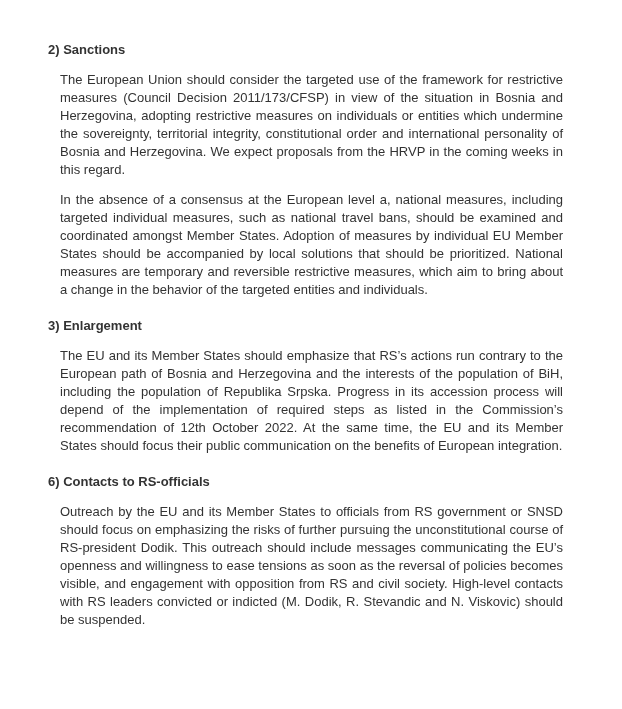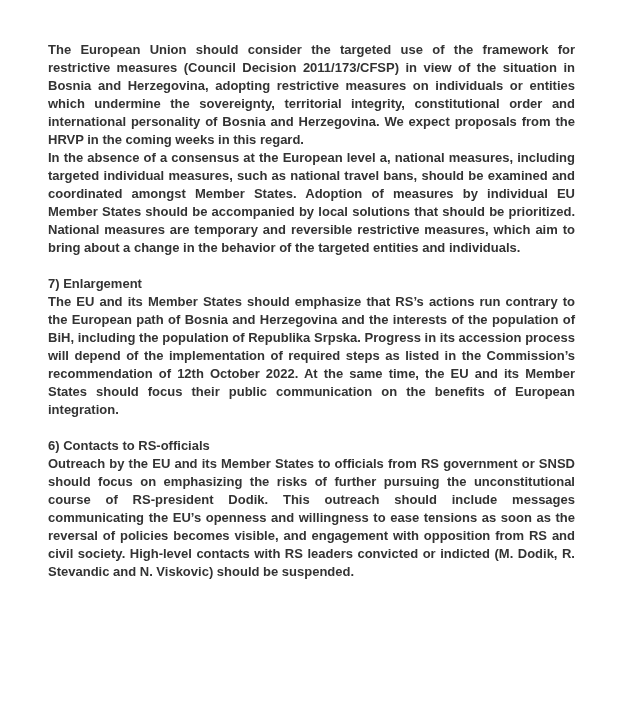--- a/index.html
+++ b/index.html
@@ -27,38 +27,38 @@
     margin: 0 0 18px 0;
   }
   .doc-heading {
     font-size: 13px;
     line-height: 18px;
     font-weight: bold;
     margin: 0;
     color: #333333;
   }
   .doc-para {
-    margin: 0;
+    margin: 12px;
     text-align: justify;
     text-justify: inter-word;
-    font-weight: bold;
   }
 </style>
 </head>
 <body>
 
 <div class="page">
 
   <section class="doc-section">
+    <h2 class="doc-heading">2) Sanctions</h2>
     <p class="doc-para">The European Union should consider the targeted use of the framework for restrictive measures (Council Decision 2011/173/CFSP) in view of the situation in Bosnia and Herzegovina, adopting restrictive measures on individuals or entities which undermine the sovereignty, territorial integrity, constitutional order and international personality of Bosnia and Herzegovina. We expect proposals from the HRVP in the coming weeks in this regard.</p>
     <p class="doc-para">In the absence of a consensus at the European level a, national measures, including targeted individual measures, such as national travel bans, should be examined and coordinated amongst Member States. Adoption of measures by individual EU Member States should be accompanied by local solutions that should be prioritized. National measures are temporary and reversible restrictive measures, which aim to bring about a change in the behavior of the targeted entities and individuals.</p>
   </section>
 
   <section class="doc-section">
-    <h2 class="doc-heading">7) Enlargement</h2>
+    <h2 class="doc-heading">3) Enlargement</h2>
     <p class="doc-para">The EU and its Member States should emphasize that RS’s actions run contrary to the European path of Bosnia and Herzegovina and the interests of the population of BiH, including the population of Republika Srpska. Progress in its accession process will depend of the implementation of required steps as listed in the Commission’s recommendation of 12th October 2022. At the same time, the EU and its Member States should focus their public communication on the benefits of European integration.</p>
   </section>
 
   <section class="doc-section">
     <h2 class="doc-heading">6) Contacts to RS-officials</h2>
     <p class="doc-para">Outreach by the EU and its Member States to officials from RS government or SNSD should focus on emphasizing the risks of further pursuing the unconstitutional course of RS-president Dodik. This outreach should include messages communicating the EU’s openness and willingness to ease tensions as soon as the reversal of policies becomes visible, and engagement with opposition from RS and civil society. High-level contacts with RS leaders convicted or indicted (M. Dodik, R. Stevandic and N. Viskovic) should be suspended.</p>
   </section>
 
 </div>
 

